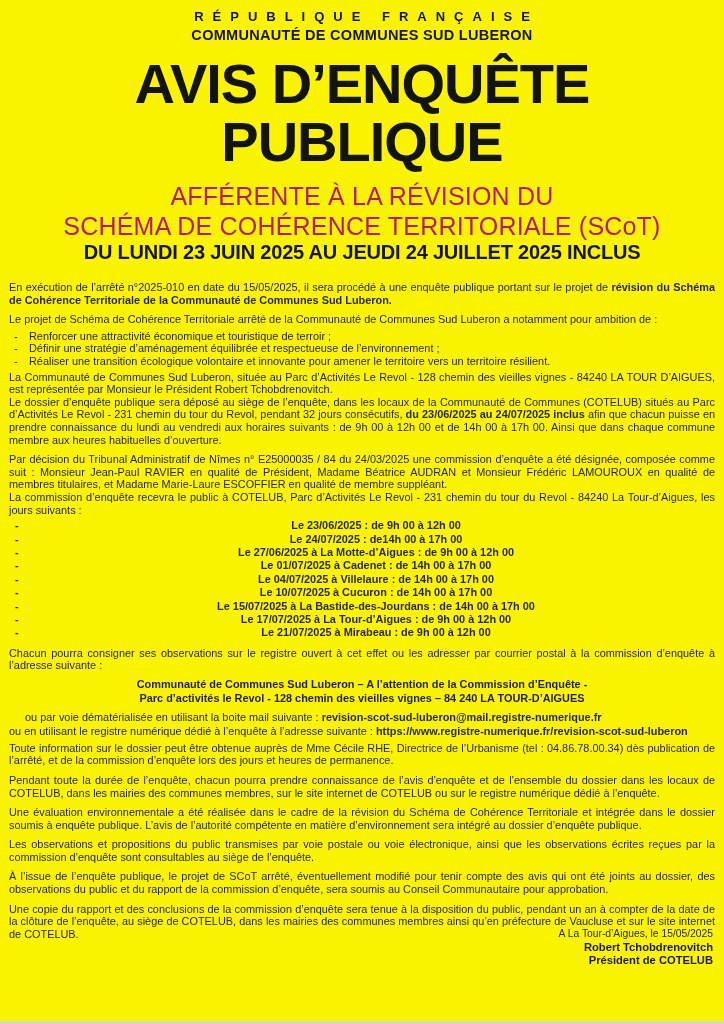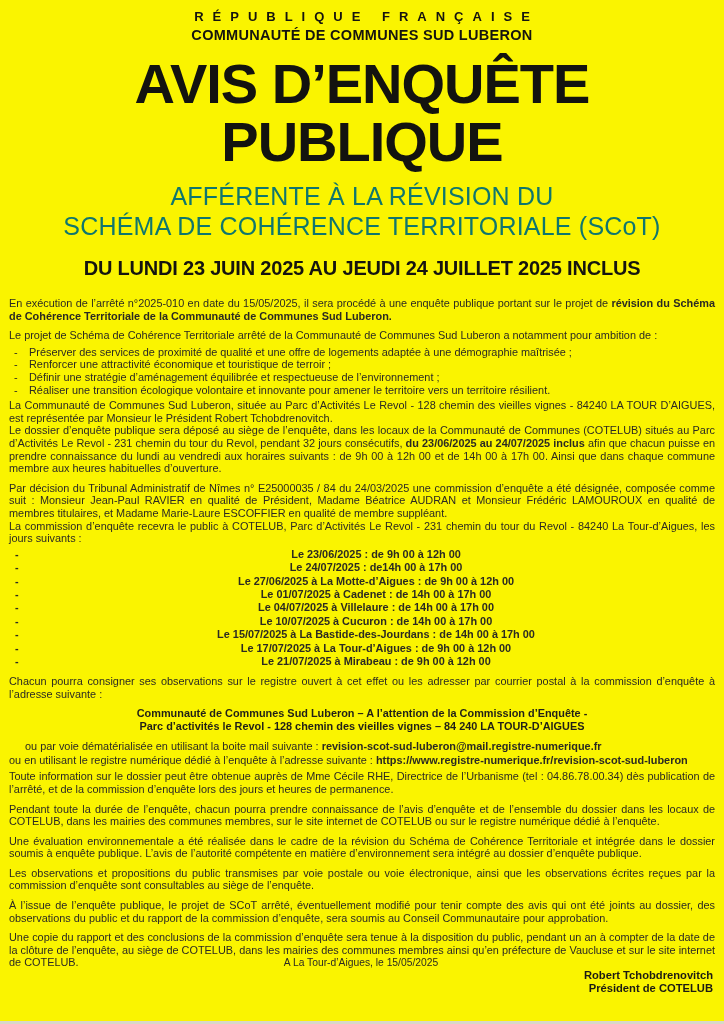--- a/index.html
+++ b/index.html
@@ -26,26 +26,25 @@
     font-size:14.5px;font-weight:bold;letter-spacing:.3px;margin-top:3px;
   }
   .main-title{
     margin:12px 9px 0;
     font-size:56px;line-height:58px;font-weight:bold;
     letter-spacing:-1px;color:#13130f;
   }
   .main-title span{display:block;}
   .subtitle{
     margin:10px 0 0;
-    font-size:25px;line-height:30px;font-weight:normal;color:#0f766e;
+    font-size:25px;line-height:30px;font-weight:normal;color:#be185d;
     letter-spacing:.2px;
   }
   .subtitle span{display:block;}
   .period{
-    margin-top:16px;
     font-size:20px;font-weight:bold;letter-spacing:-.2px;color:#15140f;
   }
   main{
     margin-top:17px;
     padding:0 9px;
     font-size:10.9px;line-height:12.6px;
   }
   .p{margin:0;text-align:justify;}
   .left{text-align:left;}
   .mt7{margin-top:7px;}
@@ -61,21 +60,21 @@
   }
   .address-block span{display:block;}
   .contact-line{margin-top:0;text-align:left;line-height:13.8px;}
   .contact-first{margin-top:6px;margin-left:16px;}
   .signature{
     margin-top:-13px;
     text-align:right;
     line-height:13.2px;
     padding-right:2px;
   }
-  .signature .place{font-size:10.3px;text-align:center;}
+  .signature .place{font-size:10.3px;}
   .signature .name,.signature .role{font-weight:bold;font-size:11.2px;color:#1c1b14;}
   .signature span{display:block;}
 </style>
 </head>
 <body>
 
 <div class="page">
 
   <header>
     <div class="republic">RÉPUBLIQUE FRANÇAISE</div>
@@ -91,21 +90,20 @@
     <div class="period">DU LUNDI 23 JUIN 2025 AU JEUDI 24 JUILLET 2025 INCLUS</div>
   </header>
 
   <main>
 
     <p class="p"><span>En exécution de l’arrêté n°2025-010 en date du 15/05/2025, il sera procédé à une enquête publique portant sur le projet de </span><span class="b">révision du Schéma de Cohérence Territoriale de la Communauté de Communes Sud Luberon.</span></p>
 
     <p class="p mt7">Le projet de Schéma de Cohérence Territoriale arrêté de la Communauté de Communes Sud Luberon a notamment pour ambition de :</p>
 
     <div class="mt4">
-      <div class="dash-item">Préserver des services de proximité de qualité et une offre de logements adaptée à une démographie maîtrisée ;</div>
       <div class="dash-item">Renforcer une attractivité économique et touristique de terroir ;</div>
       <div class="dash-item">Définir une stratégie d’aménagement équilibrée et respectueuse de l’environnement ;</div>
       <div class="dash-item">Réaliser une transition écologique volontaire et innovante pour amener le territoire vers un territoire résilient.</div>
     </div>
 
     <p class="p mt3">La Communauté de Communes Sud Luberon, située au Parc d’Activités Le Revol - 128 chemin des vieilles vignes - 84240 LA TOUR D’AIGUES, est représentée par Monsieur le Président Robert Tchobdrenovitch.</p>
 
     <p class="p"><span>Le dossier d’enquête publique sera déposé au siège de l’enquête, dans les locaux de la Communauté de Communes (COTELUB) situés au Parc d’Activités Le Revol - 231 chemin du tour du Revol, pendant 32 jours consécutifs, </span><span class="b">du 23/06/2025 au 24/07/2025 inclus</span><span> afin que chacun puisse en prendre connaissance du lundi au vendredi aux horaires suivants : de 9h 00 à 12h 00 et de 14h 00 à 17h 00. Ainsi que dans chaque commune membre aux heures habituelles d’ouverture.</span></p>
 
     <p class="p mt7">Par décision du Tribunal Administratif de Nîmes n° E25000035 / 84 du 24/03/2025 une commission d’enquête a été désignée, composée comme suit : Monsieur Jean-Paul RAVIER en qualité de Président, Madame Béatrice AUDRAN et Monsieur Frédéric LAMOUROUX en qualité de membres titulaires, et Madame Marie-Laure ESCOFFIER en qualité de membre suppléant.</p>

